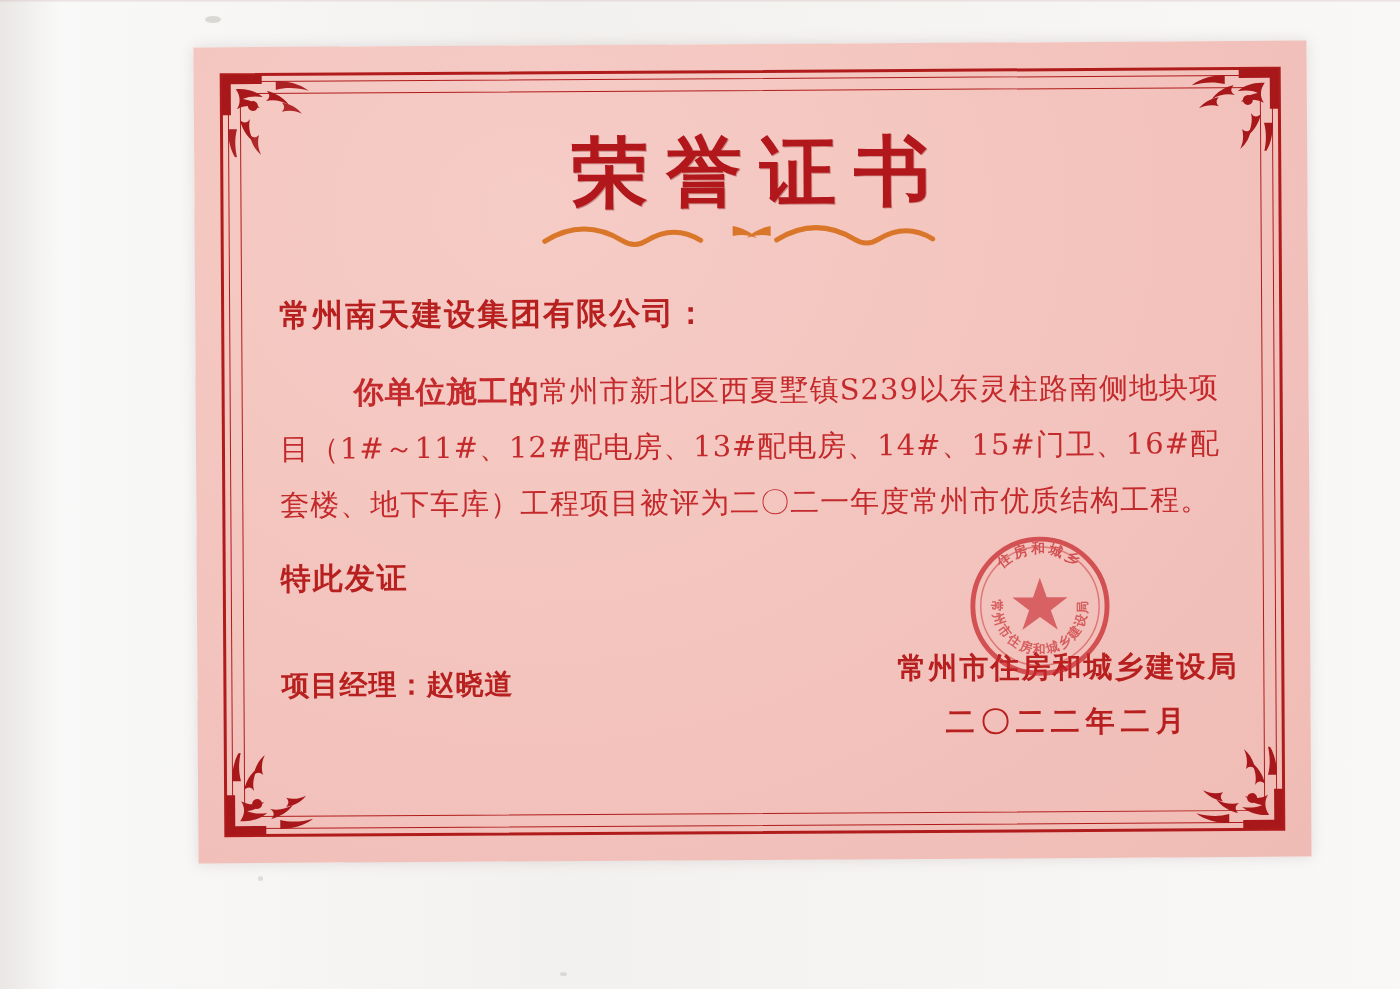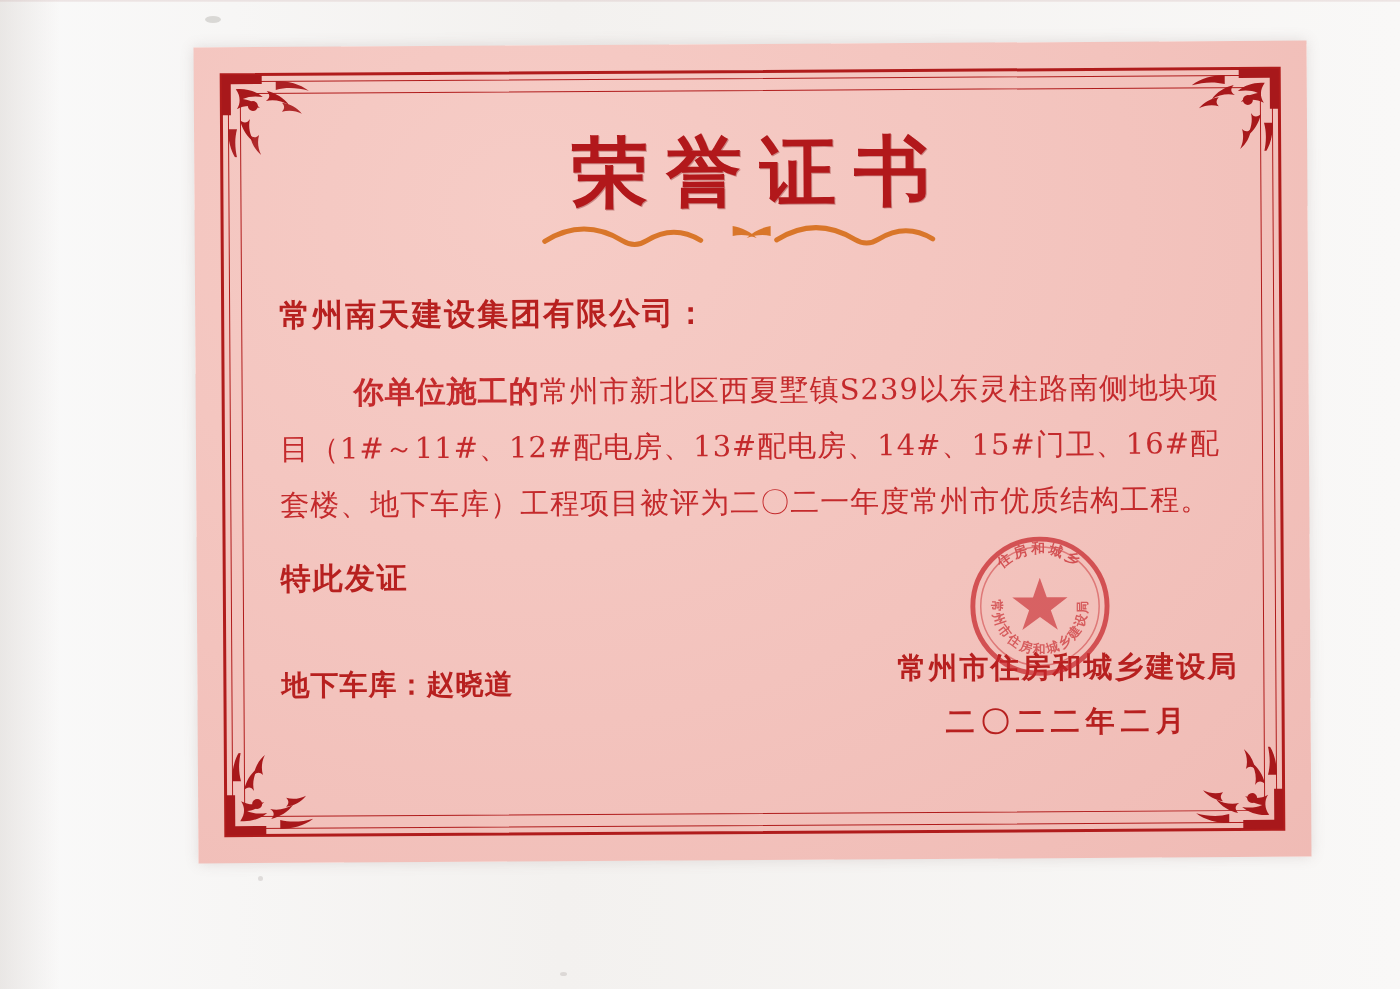--- a/index.html
+++ b/index.html
@@ -289,21 +289,21 @@
   <div id="body-text">
     <div class="addressee">常州南天建设集团有限公司：</div>
     <div class="para">
       <span class="lead">你单位施工的</span><span>常州市新北区西夏墅镇S239以东灵柱路南侧地块项目（1#～11#、12#配电房、13#配电房、14#、15#门卫、16#配套楼、地下车库）工程项目被评为二〇二一年度常州市优质结构工程。</span>
     </div>
     <div class="grant-line">特此发证</div>
   </div>
 
   <div id="sign-row">
     <div id="manager-line">
-      <span>地下车库：</span><span>赵晓道</span>
+      <span>项目经理：</span><span>赵晓道</span>
     </div>
     <div id="issuer-block">
       <div id="issuer-name">常州市住房和城乡建设局</div>
       <div id="issue-date">二〇二二年二月</div>
     </div>
   </div>
 
   <div id="seal">
     <svg viewBox="0 0 150 150" xmlns="http://www.w3.org/2000/svg">
       <defs>

